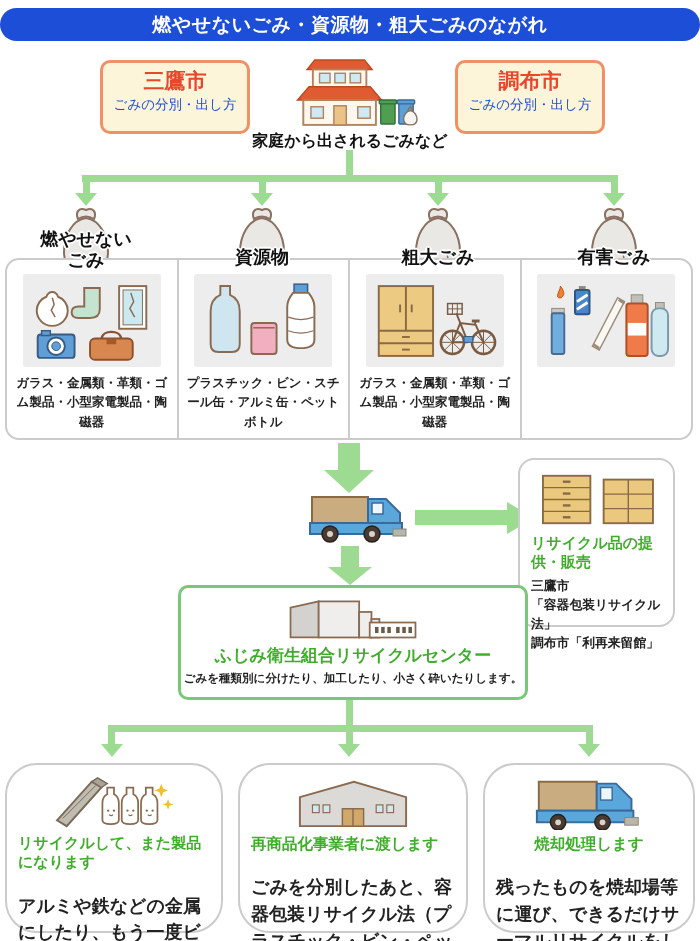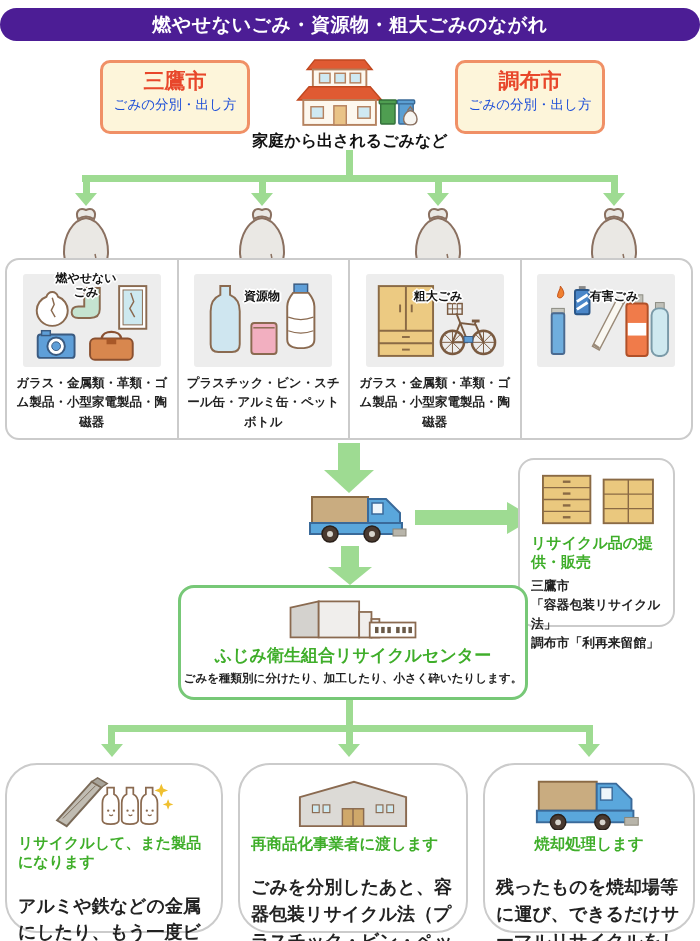--- a/index.html
+++ b/index.html
@@ -1,21 +1,21 @@
 <!DOCTYPE html>
 <html><head>
 <meta charset="utf-8">
 <style>
   html,body{margin:0;padding:0;background:#fff;}
   .page{position:relative;width:700px;height:941px;background:#fff;overflow:hidden;
         font-family:"Liberation Sans","DejaVu Sans",sans-serif;color:#222;}
 
   
   .header{position:absolute;left:0;top:8px;width:700px;height:33px;border-radius:17px;
-          background:#4c1d95;color:#fff;font-size:19px;font-weight:700;
+          background:#1d4ed8;color:#fff;font-size:19px;font-weight:700;
           text-align:center;line-height:33px;letter-spacing:.5px;}
 
   
   .city-box{position:absolute;top:60px;width:144px;height:64px;background:#fdf5da;
             border:3px solid #f09066;border-radius:10px;text-align:center;padding-top:4px;box-sizing:content-box;cursor:pointer;}
   .city-box.mitaka{left:100px;}
   .city-box.chofu{left:455px;}
   .city-name{font-size:21px;font-weight:700;color:#e8472b;line-height:1.3;}
   .city-sub{font-size:13.5px;font-weight:400;color:#1d4ed8;margin-top:2px;}
 
@@ -27,23 +27,23 @@
   .gline{position:absolute;background:#9edb92;}
   .head-down{position:absolute;width:0;height:0;border-left:11px solid transparent;
              border-right:11px solid transparent;border-top:13px solid #9edb92;}
   .head-down.big{border-left:25px solid transparent;border-right:25px solid transparent;border-top:23px solid #9edb92;}
   .head-down.mid{border-left:22px solid transparent;border-right:22px solid transparent;border-top:18px solid #9edb92;}
   .head-right{position:absolute;width:0;height:0;border-top:16px solid transparent;
               border-bottom:16px solid transparent;border-left:27px solid #9edb92;}
 
   
   .bag{position:absolute;top:204px;width:58px;height:74px;}
-  .bag-label{position:absolute;width:96px;text-align:center;font-size:12px;font-weight:700;color:#111;
+  .bag-label{position:absolute;width:96px;text-align:center;font-size:18px;font-weight:700;color:#111;
              line-height:1.18;white-space:pre-line;z-index:5;
-             text-shadow:-2px 0 #fff,2px 0 #fff,0 -2px #fff,0 2px #fff,-1px -1px #fff,1px -1px #fff,-1px 1px #fff,1px 1px #fff;margin-top:42px;}
+             text-shadow:-2px 0 #fff,2px 0 #fff,0 -2px #fff,0 2px #fff,-1px -1px #fff,1px -1px #fff,-1px 1px #fff,1px 1px #fff;}
 
   
   .cat-box{position:absolute;left:5px;top:258px;width:688px;height:182px;background:#fff;
            border:2px solid #cbcbcb;border-radius:14px;display:flex;box-sizing:border-box;}
   .cat-cell{flex:1 1 0;text-align:center;padding-top:14px;box-sizing:border-box;}
   .cat-cell + .cat-cell{border-left:2px solid #cbcbcb;}
   .cat-icon-panel{width:138px;height:93px;margin:0 auto;background:#ededed;border-radius:3px;
                   display:flex;align-items:center;justify-content:center;}
   .cat-icon-panel svg{width:128px;height:82px;}
   .cat-items{margin:7px 4px 0;font-size:12.5px;font-weight:600;line-height:1.55;color:#222;}
@@ -51,21 +51,21 @@
   
   .truck-top{position:absolute;left:306px;top:491px;width:104px;height:52px;}
   .sale-box{position:absolute;left:518px;top:458px;width:157px;height:169px;background:#fff;
             border:2px solid #cbcbcb;border-radius:16px;box-sizing:border-box;padding:10px 11px 0;}
   .sale-box svg{display:block;margin:2px auto 7px;width:120px;height:55px;}
   .sale-title{font-size:15px;font-weight:700;color:#3fae2a;line-height:1.25;}
   .sale-line{font-size:12.8px;font-weight:600;color:#222;line-height:1.5;}
   .sale-lines{margin-top:4px;}
 
   .center-box{position:absolute;left:178px;top:585px;width:350px;height:115px;background:#fff;
-              border:3px solid #77c877;border-radius:16px;box-sizing:border-box;text-align:center;padding-top:9px;}
+              border:3px solid #77c877;border-radius:10px;box-sizing:border-box;text-align:center;padding-top:9px;}
   .center-box svg{width:136px;height:44px;display:block;margin:0 auto;}
   .center-title{font-size:17px;font-weight:700;color:#3fae2a;margin-top:3px;}
   .center-desc{font-size:11.5px;font-weight:600;color:#222;margin-top:4px;white-space:nowrap;}
 
   
   .out-box{position:absolute;top:763px;height:170px;background:#fff;border:2px solid #cbcbcb;
            border-radius:32px;box-sizing:border-box;padding:9px 11px 0;}
   .out-box.b1{left:5px;width:218px;}
   .out-box.b2{left:238px;width:230px;}
   .out-box.b3{left:483px;width:212px;}

